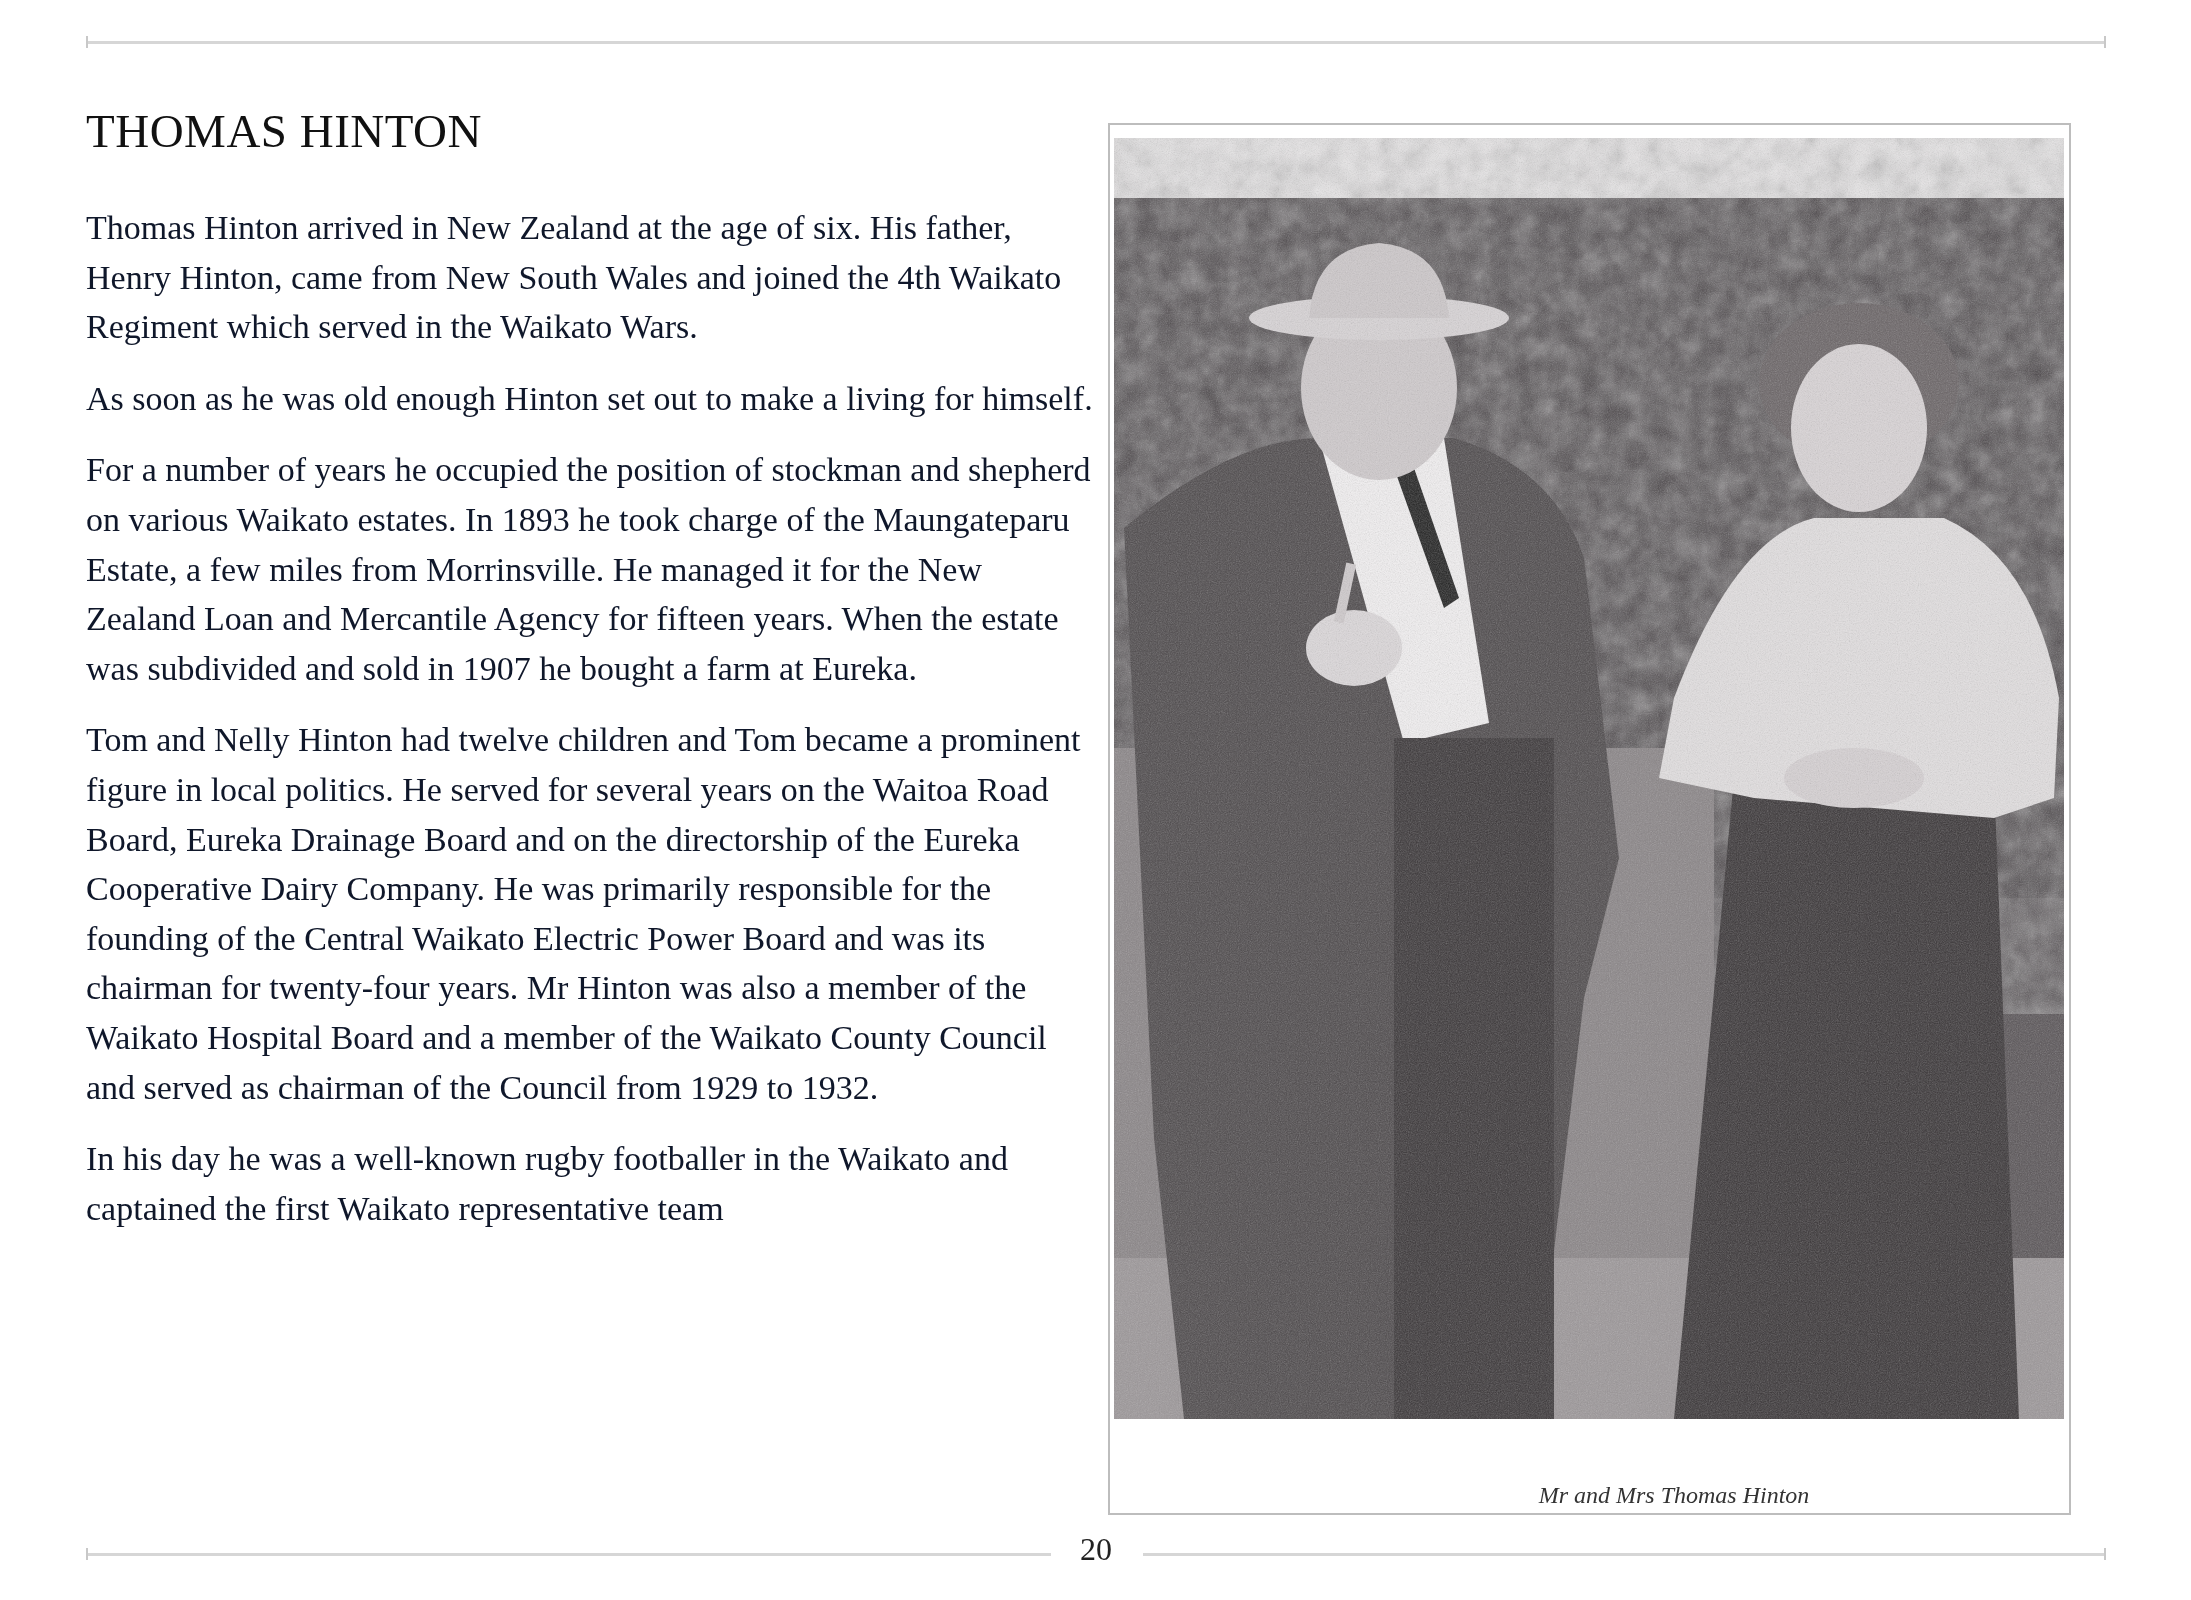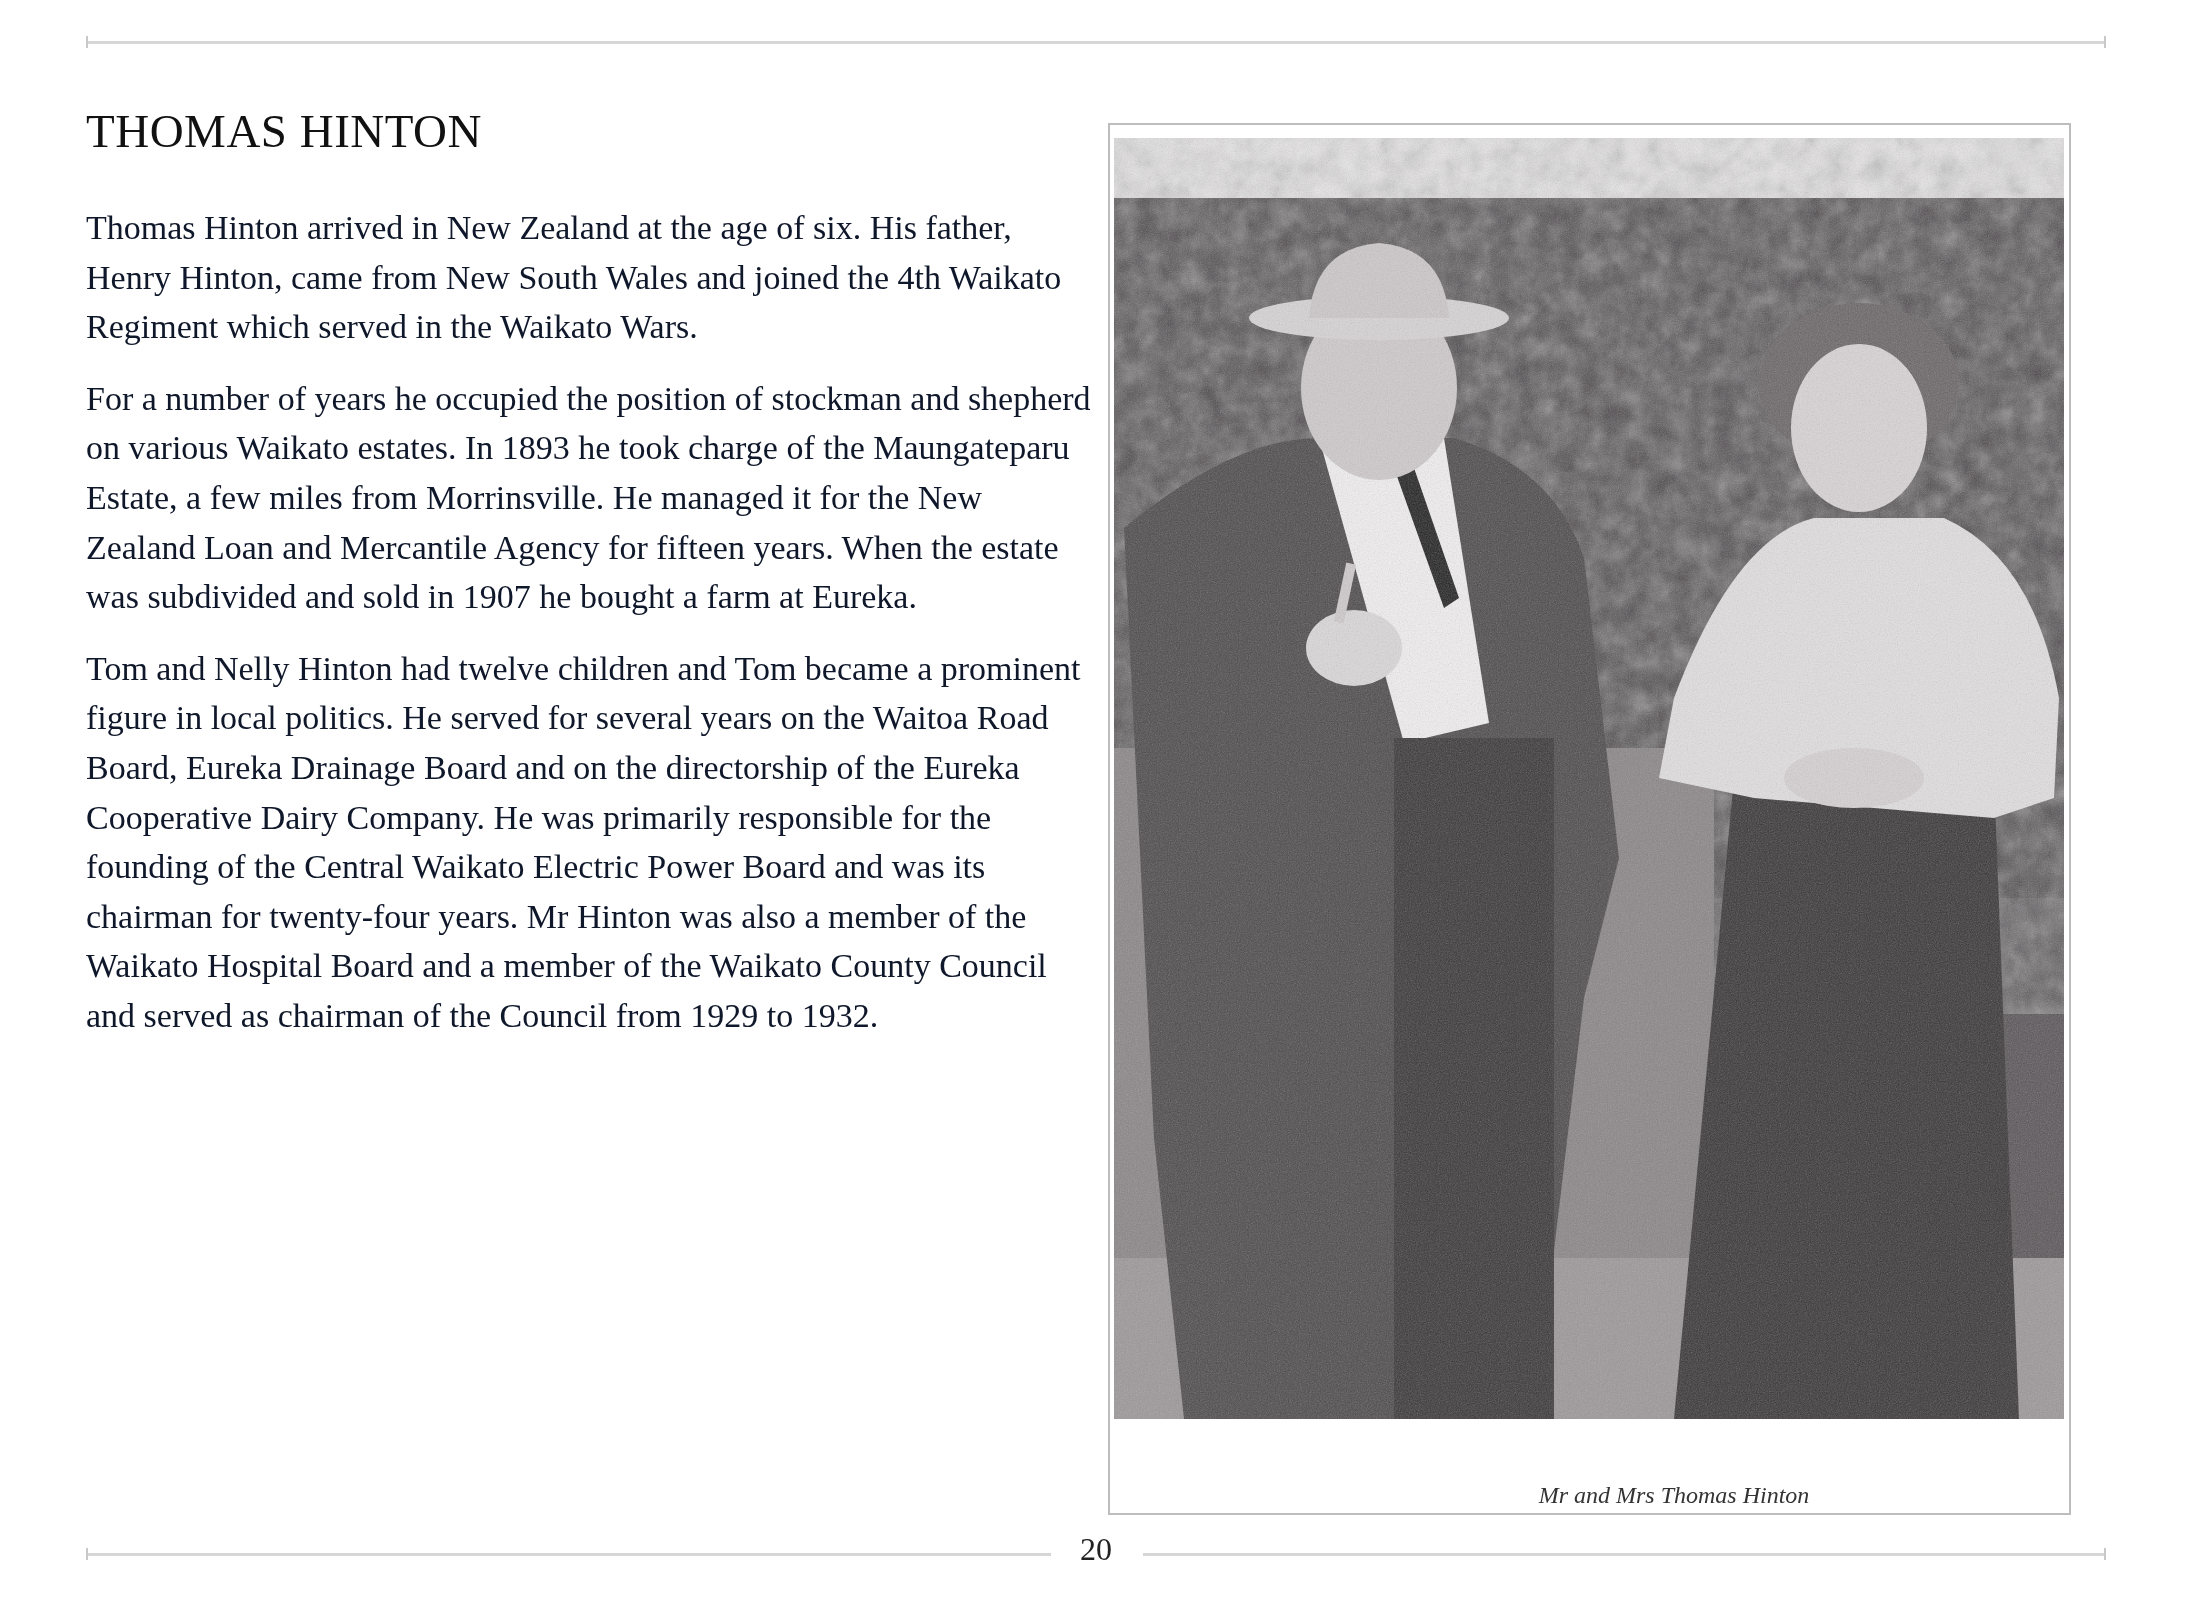--- a/index.html
+++ b/index.html
@@ -23,22 +23,24 @@
 <body>
 
 <div class="rule" style="left:86px; top:41px; width:2020px;"></div>
 <div class="tick" style="left:86px; top:36px;"></div>
 <div class="tick" style="left:2104px; top:36px;"></div>
 
 <h1 id="title">THOMAS HINTON</h1>
 
 <div id="body-text">
   <p>Thomas Hinton arrived in New Zealand at the age of six. His father, Henry Hinton, came from New South Wales and joined the 4th Waikato Regiment which served in the Waikato Wars.</p>
+  <p>As soon as he was old enough Hinton set out to make a living for himself.</p>
   <p>For a number of years he occupied the position of stockman and shepherd on various Waikato estates. In 1893 he took charge of the Maungateparu Estate, a few miles from Morrinsville. He managed it for the New Zealand Loan and Mercantile Agency for fifteen years. When the estate was subdivided and sold in 1907 he bought a farm at Eureka.</p>
   <p>Tom and Nelly Hinton had twelve children and Tom became a prominent figure in local politics. He served for several years on the Waitoa Road Board, Eureka Drainage Board and on the directorship of the Eureka Cooperative Dairy Company. He was primarily responsible for the founding of the Central Waikato Electric Power Board and was its chairman for twenty-four years. Mr Hinton was also a member of the Waikato Hospital Board and a member of the Waikato County Council and served as chairman of the Council from 1929 to 1932.</p>
+  <p>In his day he was a well-known rugby footballer in the Waikato and captained the first Waikato representative team</p>
 </div>
 
 <div id="frame"></div>
 <div id="photo" title="Black and white photograph of a man in a hat and suit holding a pipe, standing beside a woman in a light blouse and dark skirt, in front of a hedge">
   <svg width="950" height="1281" viewBox="0 0 950 1281" xmlns="http://www.w3.org/2000/svg">
     <defs>
       <filter id="grain">
           <feTurbulence type="fractalNoise" baseFrequency="0.9" numOctaves="2" seed="3"></feTurbulence>
           <feColorMatrix type="saturate" values="0"></feColorMatrix>
           <feComponentTransfer>

